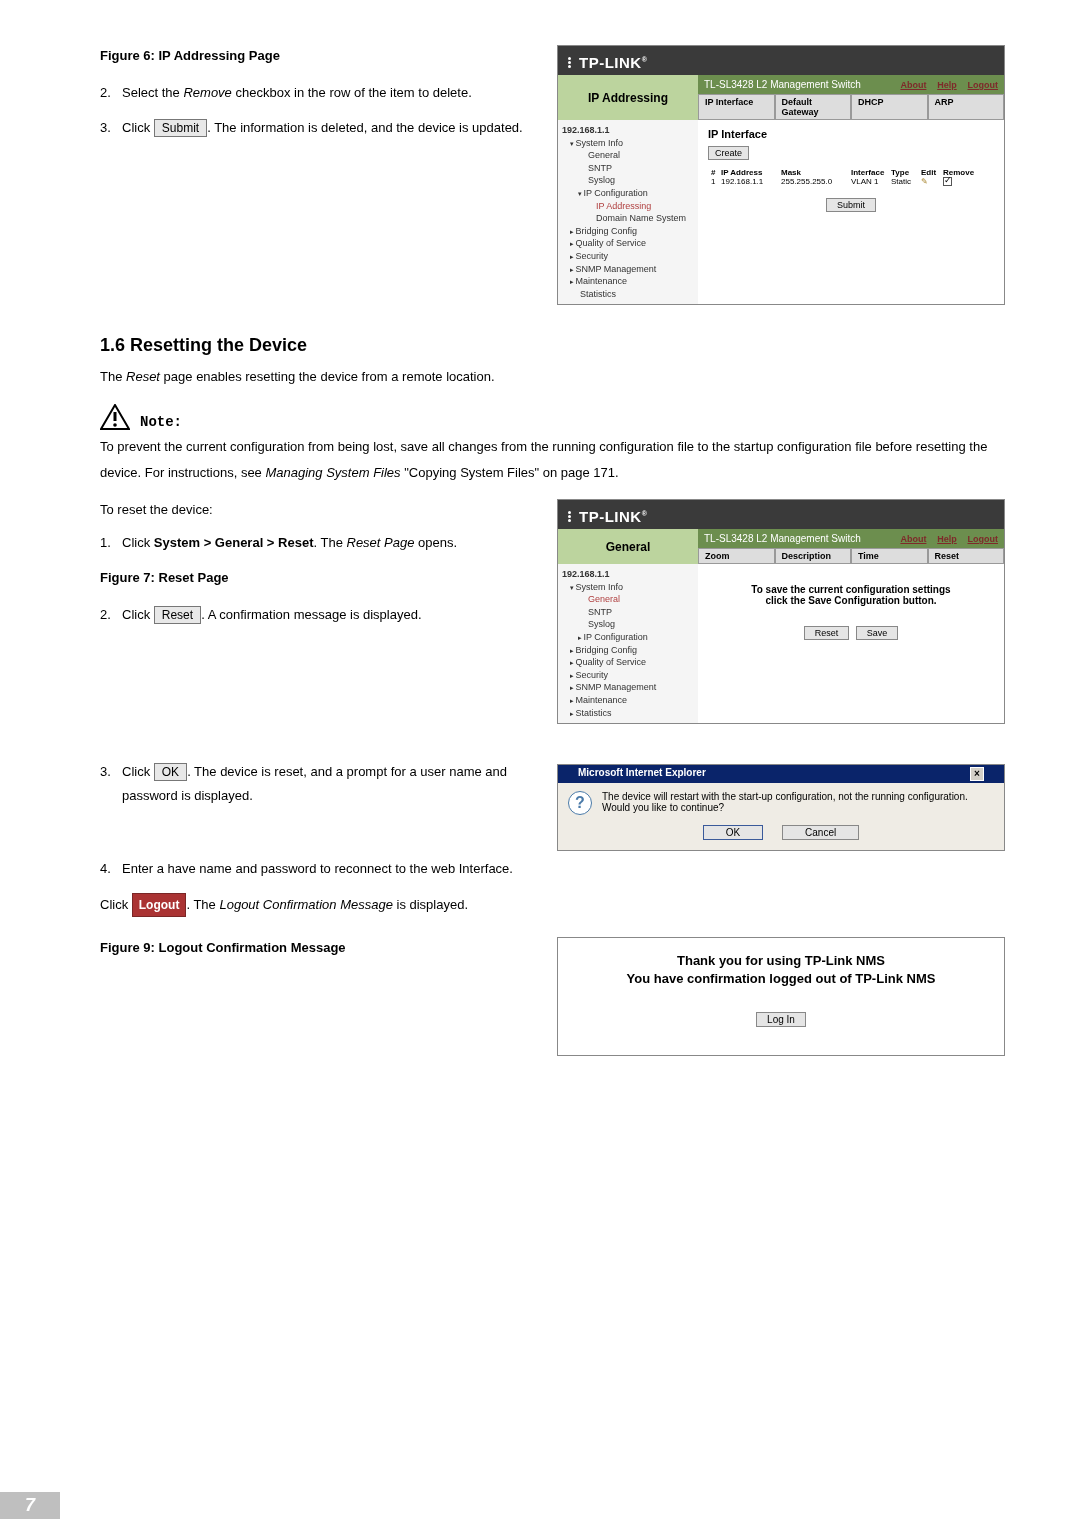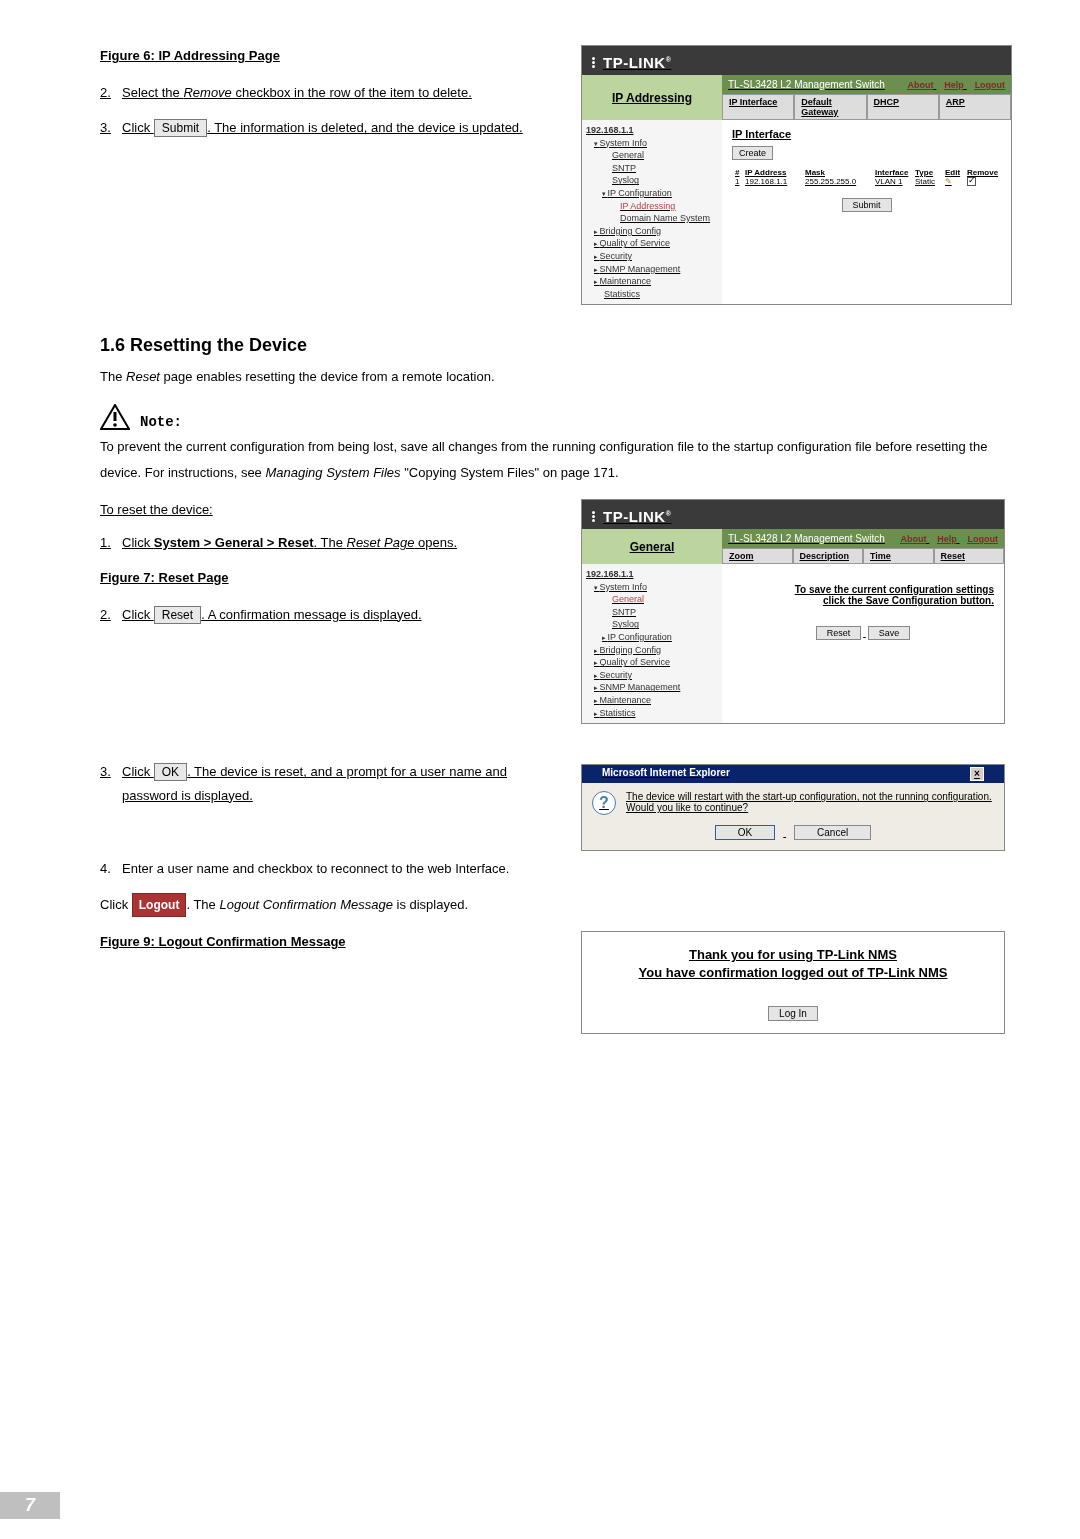--- a/index.html
+++ b/index.html
@@ -1,19 +1,19 @@
 <!DOCTYPE html>
 <html><head>
 <meta charset="utf-8">
 <style>
 * { margin: 0; padding: 0; box-sizing: border-box; }
 body { font-family: Arial, Helvetica, sans-serif; font-size: 13px; color: #000; background: #fff; width: 1080px; }
 .page { background: #fff; padding: 45px 75px 20px 100px; position: relative; min-height: 1539px; }
 h4.figure { font-size: 13px; font-weight: bold; margin-bottom: 14px; }
-.two-col { display: flex; gap: 36px; text-decoration: underline; }
+.two-col { display: flex; gap: 12px; }
 .left-col { flex: 0 0 445px; line-height: 1.7; }
 .right-col { flex: 1; }
 ol.num { list-style: none; padding: 0; }
 ol.num > li { display: flex; margin-bottom: 12px; line-height: 1.8; }
 ol.num > li .n { width: 22px; flex-shrink: 0; }
 ol.num > li .t { flex: 1; }
 .btn-inline { display: inline-block; border: 1px solid #777; background: #e8e8e8; padding: 0 7px; font-size: 12px; font-family: Arial; vertical-align: baseline; line-height: 16px; }
 .sshot { border: 1px solid #888; background: #fff; }
 .ss-topbar { background: #3a3a3a; color: #fff; padding: 8px 10px 4px; display: flex; align-items: center; gap: 6px; }
 .logo-dots { display: inline-flex; flex-direction: column; gap: 1px; margin-right: 2px; }
@@ -53,34 +53,34 @@
 
 h2 { font-size: 18px; font-weight: bold; margin-top: 30px; margin-bottom: 10px; }
 p.body { line-height: 1.7; }
 em, i { font-style: italic; }
 .note-row { display: flex; align-items: flex-end; gap: 10px; margin-top: 16px; margin-bottom: 4px; }
 .note-icon { width: 30px; height: 26px; }
 .note-icon svg { display: block; }
 .note-label { font-size: 14px; font-weight: bold; font-family: Liberation Mono, monospace; }
 .para { line-height: 1.95; margin-bottom: 14px; }
 
-.save-msg { text-align: right; font-weight: bold; font-size: 10px; margin-top: 12px; }
+.save-msg { text-align: center; font-weight: bold; font-size: 10px; margin-top: 12px; }
 
 .ie-box { border: 1px solid #888; background: #efece5; font-size: 10px; margin-top: 18px; }
 .ie-title { background: #0a246a; color: #fff; padding: 2px 20px; display: flex; justify-content: space-between; font-weight: bold; }
 .ie-close { background: #d4d0c8; color: #000; width: 14px; height: 14px; text-align: center; font-weight: bold; border: 1px solid #fff; line-height: 12px; }
 .ie-body { display: flex; gap: 10px; padding: 8px 10px 4px; align-items: flex-start; }
 .q-icon { width: 24px; height: 24px; border-radius: 50%; border: 1px solid #4a7aa8; color: #4a7aa8; font-weight: bold; font-size: 16px; text-align: center; line-height: 22px; background: #fff; flex-shrink: 0; }
 .ie-btns { text-align: center; padding: 6px 0 10px; }
 .ie-btns .b { display: inline-block; border: 1px solid #888; background: #e5e5e5; font-size: 10px; padding: 1px 22px; margin: 0 8px; }
 .ie-btns .b.ok { border: 1px solid #3a5a9a; }
 
 .logout-btn { display: inline-block; background: #a33; color: #fff; font-weight: bold; font-size: 12px; padding: 1px 6px; border: 1px solid #7a2626; }
 
-.logout-box { border: 1px solid #888; padding: 14px 10px 12px; text-align: center; }
+.logout-box { border: 1px solid #888; padding: 14px 10px 28px; text-align: center; }
 .logout-box h5 { font-size: 13px; font-weight: bold; line-height: 1.4; }
 .logout-box .login-btn { display: inline-block; border: 1px solid #888; background: #e5e5e5; font-size: 10px; padding: 1px 10px; margin-top: 24px; }
 
 .footer { position: absolute; left: 0; bottom: 20px; }
 .footer .pn { background: #bfbfbf; color: #fff; font-weight: bold; font-style: italic; font-size: 18px; width: 60px; text-align: center; padding: 3px 0; }
 
 .spacer-lg { height: 22px; }
 </style>
 </head>
 <body>
@@ -314,29 +314,29 @@
           <span class="b ok">OK</span>
           <span class="b">Cancel</span>
         </div>
       </div>
     </div>
   </div>
 
   <ol class="num" style="margin-top:6px">
     <li>
       <span class="n">4.</span>
-      <span class="t">Enter a user name and checkbox to reconnect to the web Interface.</span>
+      <span class="t">Enter a have name and password to reconnect to the web Interface.</span>
     </li>
   </ol>
 
   <p class="body">
     <span>Click </span><span class="logout-btn">Logout</span><span>. The </span><i>Logout Confirmation Message</i><span> is displayed.</span>
   </p>
 
-  <div class="two-col" style="margin-top:14px">
+  <div class="two-col" style="margin-top:20px">
     <div class="left-col">
       <h4 class="figure">Figure 9: Logout Confirmation Message</h4>
     </div>
     <div class="right-col">
       <div class="logout-box">
         <h5>Thank you for using TP-Link NMS</h5>
         <h5>You have confirmation logged out of TP-Link NMS</h5>
         <span class="login-btn">Log In</span>
       </div>
     </div>

